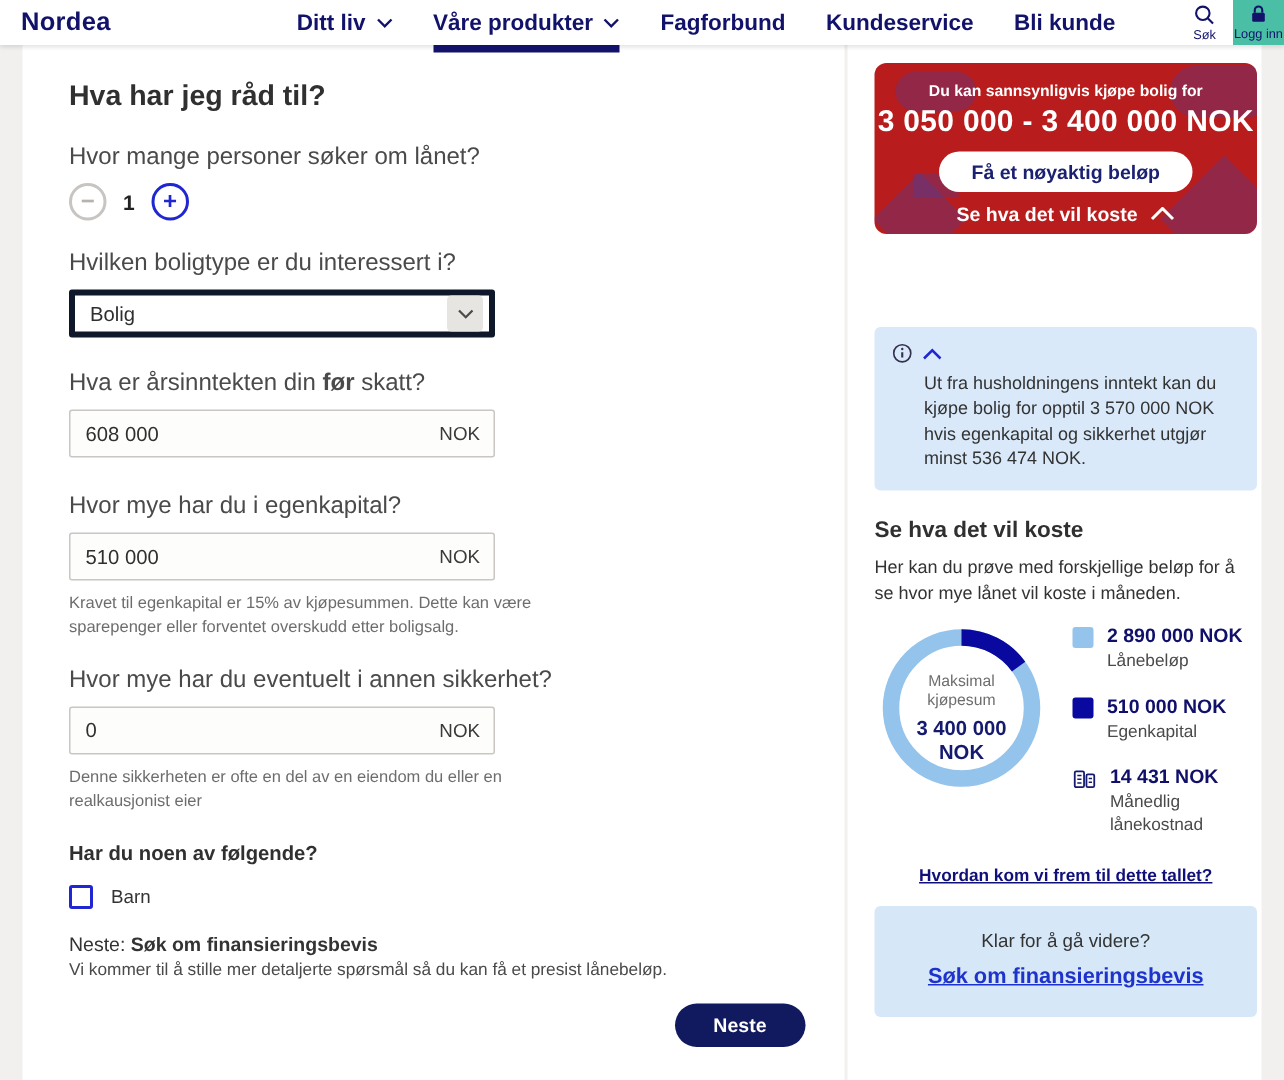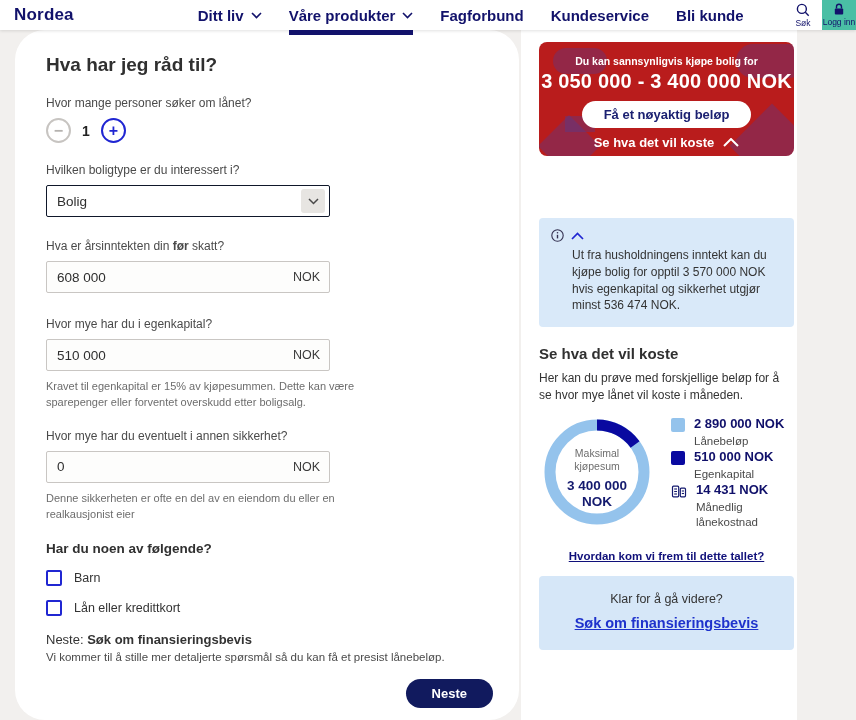--- a/index.html
+++ b/index.html
@@ -18,34 +18,34 @@
   .hdr-right{margin-left:auto;display:flex;align-items:center;height:30px;}
   .search{display:flex;flex-direction:column;align-items:center;justify-content:center;
           width:38px;height:30px;cursor:pointer;}
   .search-label{font-size:8.5px;color:#12126b;margin-top:1px;}
   .login{width:34px;height:30px;background:#4abfa5;display:flex;flex-direction:column;
          align-items:center;justify-content:center;overflow:hidden;cursor:pointer;}
   .login-label{font-size:8.5px;color:#12126b;white-space:nowrap;margin-top:1px;}
 
   
   .content{display:flex;gap:2px;padding:0 7px 0 15px;height:690px;}
-  main{width:504px;background:#fff;box-sizing:border-box;padding:20px 26px 0 31px;border-radius:30px;}
+  main{width:548px;background:#fff;box-sizing:border-box;padding:20px 26px 0 31px;}
   aside{width:276px;background:#fff;box-sizing:border-box;padding:12px 3px 0 18px;}
 
   
   .page-title{font-size:19px;font-weight:bold;color:#303030;margin:4px 0 20px;}
-  .q-label{font-size:12px;color:#4a4a4a;margin-bottom:8px;}
+  .q-label{font-size:16px;color:#4a4a4a;margin-bottom:8px;}
   .stepper{display:flex;align-items:center;gap:11px;margin-bottom:20px;}
   .step-btn{width:25px;height:25px;border-radius:50%;background:#fff;display:flex;
             align-items:center;justify-content:center;font-size:16px;font-weight:bold;
             box-sizing:border-box;cursor:pointer;line-height:1;}
   .step-btn.minus{border:2px solid #c7c4c1;color:#b5b2af;}
   .step-btn.plus{border:2px solid #2026d2;color:#2026d2;}
   .step-value{font-size:14px;font-weight:bold;color:#222;}
-  .select{width:284px;height:32px;border:1px solid #0f172a;border-radius:2px;background:#fff;
+  .select{width:284px;height:32px;border:4px solid #0f172a;border-radius:2px;background:#fff;
           display:flex;align-items:center;justify-content:space-between;box-sizing:border-box;
           padding:0 4px 0 10px;font-size:13.5px;color:#2f2f2f;margin-bottom:22px;cursor:pointer;}
   .select-btn{width:24px;height:24px;background:#e7e5e2;border-radius:3px;display:flex;
               align-items:center;justify-content:center;}
   .field{position:relative;width:284px;margin-bottom:10px;}
   .field input{width:100%;height:32px;box-sizing:border-box;border:1px solid #c9c6c3;border-radius:2px;
                background:#fdfdfc;font-size:13.5px;color:#2f2f2f;padding:0 46px 0 10px;
                font-family:"Liberation Sans",sans-serif;}
   .nok{position:absolute;right:10px;top:9px;font-size:12.5px;color:#3a3a3a;}
   .mb-lg{margin-bottom:24px;}
@@ -78,21 +78,21 @@
              justify-content:center;gap:9px;cursor:pointer;}
 
   .info-box{background:#d9e9f9;border-radius:4px;margin-top:62px;padding:11px 12px 13px;}
   .info-head{display:flex;align-items:center;gap:7px;}
   .info-title{font-size:12.5px;font-weight:bold;color:#24243e;flex:1;}
   .info-body{font-size:12px;color:#333;line-height:1.4;padding-left:21px;margin-top:5px;}
 
   .cost-title{font-size:15px;font-weight:bold;color:#303030;margin:18px 0 0;}
   .cost-desc{font-size:12px;color:#333;line-height:1.4;margin-top:8px;}
   .chart-row{display:flex;margin-top:10px;}
-  .legend{margin-left:16px;display:flex;flex-direction:column;padding-top:2px;}
+  .legend{margin-left:16px;display:flex;flex-direction:column;gap:14px;padding-top:2px;}
   .legend-item{display:flex;gap:9px;}
   .swatch{width:14px;height:14px;border-radius:2px;flex:none;margin-top:2px;}
   .swatch.light{background:#94c3ec;}
   .swatch.dark{background:#0909a0;}
   .legend-icon{width:16px;flex:none;margin-top:1px;}
   .legend-value{font-size:13px;font-weight:bold;color:#10106a;}
   .legend-label{font-size:11.5px;color:#4a4a4a;margin-top:3px;line-height:1.3;max-width:92px;}
 
   .how-link{display:block;text-align:center;margin-top:20px;font-size:11.5px;font-weight:bold;
             color:#10107a;text-decoration:underline;cursor:pointer;}
@@ -202,24 +202,20 @@
       <div class="field">
         <input type="text" value="0" style="">
         <span class="nok">NOK</span>
       </div>
       <div class="helper">Denne sikkerheten er ofte en del av en eiendom du eller en realkausjonist eier</div>
 
       <div class="group-title">Har du noen av følgende?</div>
       <div class="check-row">
         <span class="checkbox"></span>
         <span class="check-label">Barn</span>
-      </div>
-      <div class="check-row">
-        <span class="checkbox"></span>
-        <span class="check-label">Lån eller kredittkort</span>
       </div>
 
       <div class="next-line"><span>Neste: </span><b>Søk om finansieringsbevis</b></div>
       <div class="next-desc">Vi kommer til å stille mer detaljerte spørsmål så du kan få et presist lånebeløp.</div>
 
       <div class="btn-row">
         <button class="next-btn">Neste</button>
       </div>
     </main>
 

